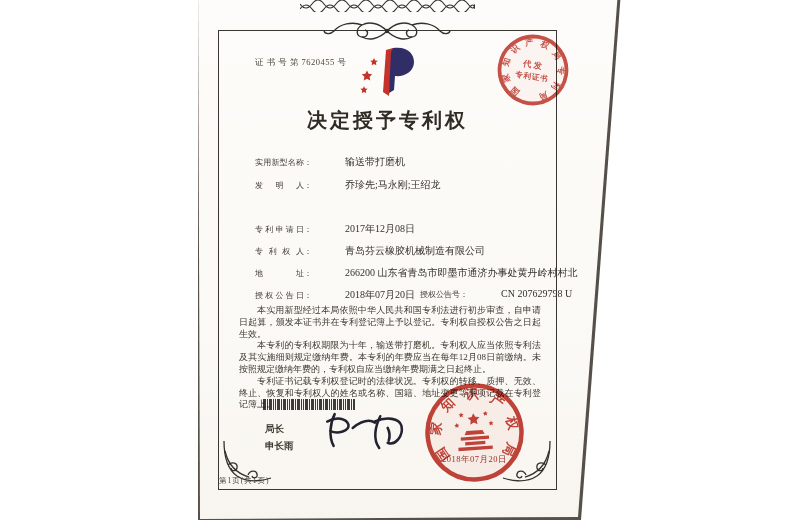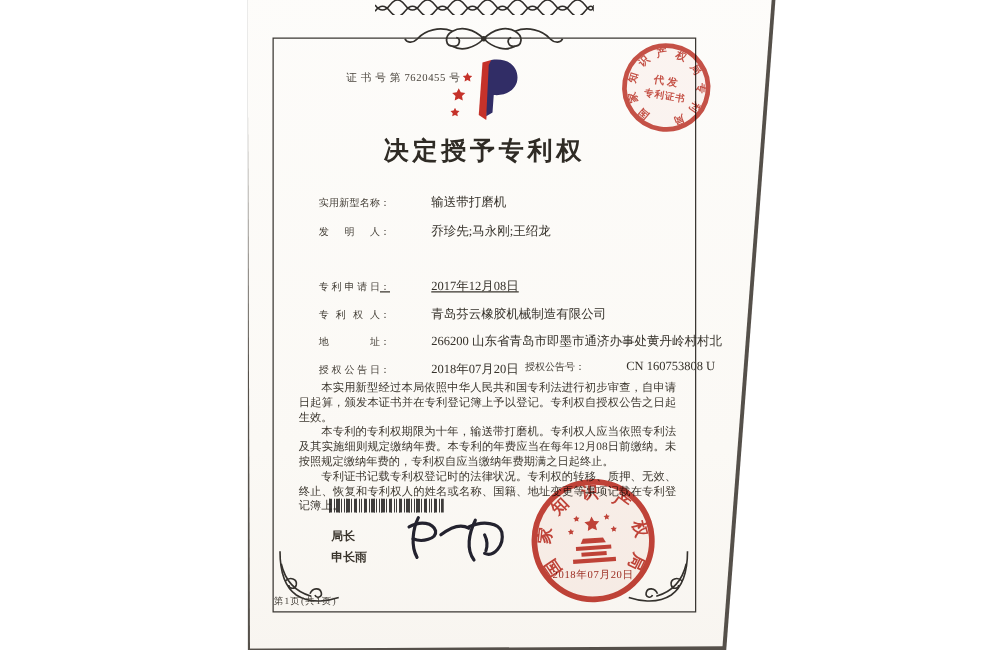--- a/index.html
+++ b/index.html
@@ -12,21 +12,21 @@
       clip-path:polygon(0px 0px,424px 0px,383px 542px,0px 544px);background:#55504a;}
   .paper{position:absolute;left:0;top:0;width:100%;height:100%;
       clip-path:polygon(0px 0px,421px 0px,380px 539px,2px 541px);
       background:linear-gradient(180deg,#fdfcfa 0%,#fbf9f5 70%,#f8f5f0 100%);}
   
   .frame{position:absolute;left:218px;top:30px;width:337px;height:458px;
       border:1.5px solid #3a3733;}
   .ornament{position:absolute;pointer-events:none;}
   .band{position:absolute;left:300px;top:0px;width:175px;height:12px;}
   
-  .cert-no{position:absolute;left:36px;top:26px;font-size:8.5px;letter-spacing:.5px;color:#4a453d;margin-left:22px;}
+  .cert-no{position:absolute;left:36px;top:26px;font-size:8.5px;letter-spacing:.5px;color:#4a453d;}
   .logo{position:absolute;left:137px;top:14px;width:62px;height:54px;}
   .seal-top{position:absolute;left:276px;top:1px;width:76px;height:76px;opacity:.88;
       transform:rotate(9deg);mix-blend-mode:multiply;}
   .title{position:absolute;left:0;top:76px;width:100%;text-align:center;
       font-size:20px;font-weight:bold;letter-spacing:3px;color:#2f2b25;}
   
   .frow{position:absolute;left:36px;height:13px;font-size:9px;white-space:nowrap;}
   .flabel{display:inline-block;width:49px;font-size:8px;color:#413c34;
       text-align:justify;text-align-last:justify;vertical-align:baseline;}
   .fcolon{font-size:8px;color:#413c34;margin:0 2px 0 0;}
@@ -130,33 +130,33 @@
     </svg>
 
     <div class="title">决定授予专利权</div>
 
     <div class="frow" style="top:124px;">
       <span class="flabel">实用新型名称</span><span class="fcolon">：</span><span class="fvalue">输送带打磨机</span>
     </div>
     <div class="frow" style="top:147px;">
       <span class="flabel">发明人</span><span class="fcolon">：</span><span class="fvalue">乔珍先;马永刚;王绍龙</span>
     </div>
-    <div class="frow" style="top:191px;text-decoration:underline;">
+    <div class="frow" style="top:191px;">
       <span class="flabel">专利申请日</span><span class="fcolon">：</span><span class="fvalue">2017年12月08日</span>
     </div>
     <div class="frow" style="top:213px;">
       <span class="flabel">专利权人</span><span class="fcolon">：</span><span class="fvalue">青岛芬云橡胶机械制造有限公司</span>
     </div>
     <div class="frow" style="top:235px;">
       <span class="flabel">地址</span><span class="fcolon">：</span><span class="fvalue">266200 山东省青岛市即墨市通济办事处黄丹岭村村北</span>
     </div>
     <div class="frow" style="top:257px;">
       <span class="flabel">授权公告日</span><span class="fcolon">：</span><span class="fvalue">2018年07月20日</span>
       <span class="grant2">
-        <span class="flabel" style="width:40px;">授权公告号</span><span class="fcolon">：</span><span class="fvalue">CN 160753808 U</span>
+        <span class="flabel" style="width:40px;">授权公告号</span><span class="fcolon">：</span><span class="fvalue">CN 207629798 U</span>
       </span>
     </div>
 
     <div class="body-text">
       <p>本实用新型经过本局依照中华人民共和国专利法进行初步审查，自申请日起算，颁发本证书并在专利登记簿上予以登记。专利权自授权公告之日起生效。</p>
       <p>本专利的专利权期限为十年，输送带打磨机。专利权人应当依照专利法及其实施细则规定缴纳年费。本专利的年费应当在每年12月08日前缴纳。未按照规定缴纳年费的，专利权自应当缴纳年费期满之日起终止。</p>
       <p>专利证书记载专利权登记时的法律状况。专利权的转移、质押、无效、终止、恢复和专利权人的姓名或名称、国籍、地址变更等事项记载在专利登记簿上。</p>
     </div>
 
     <div class="barcode"></div>

